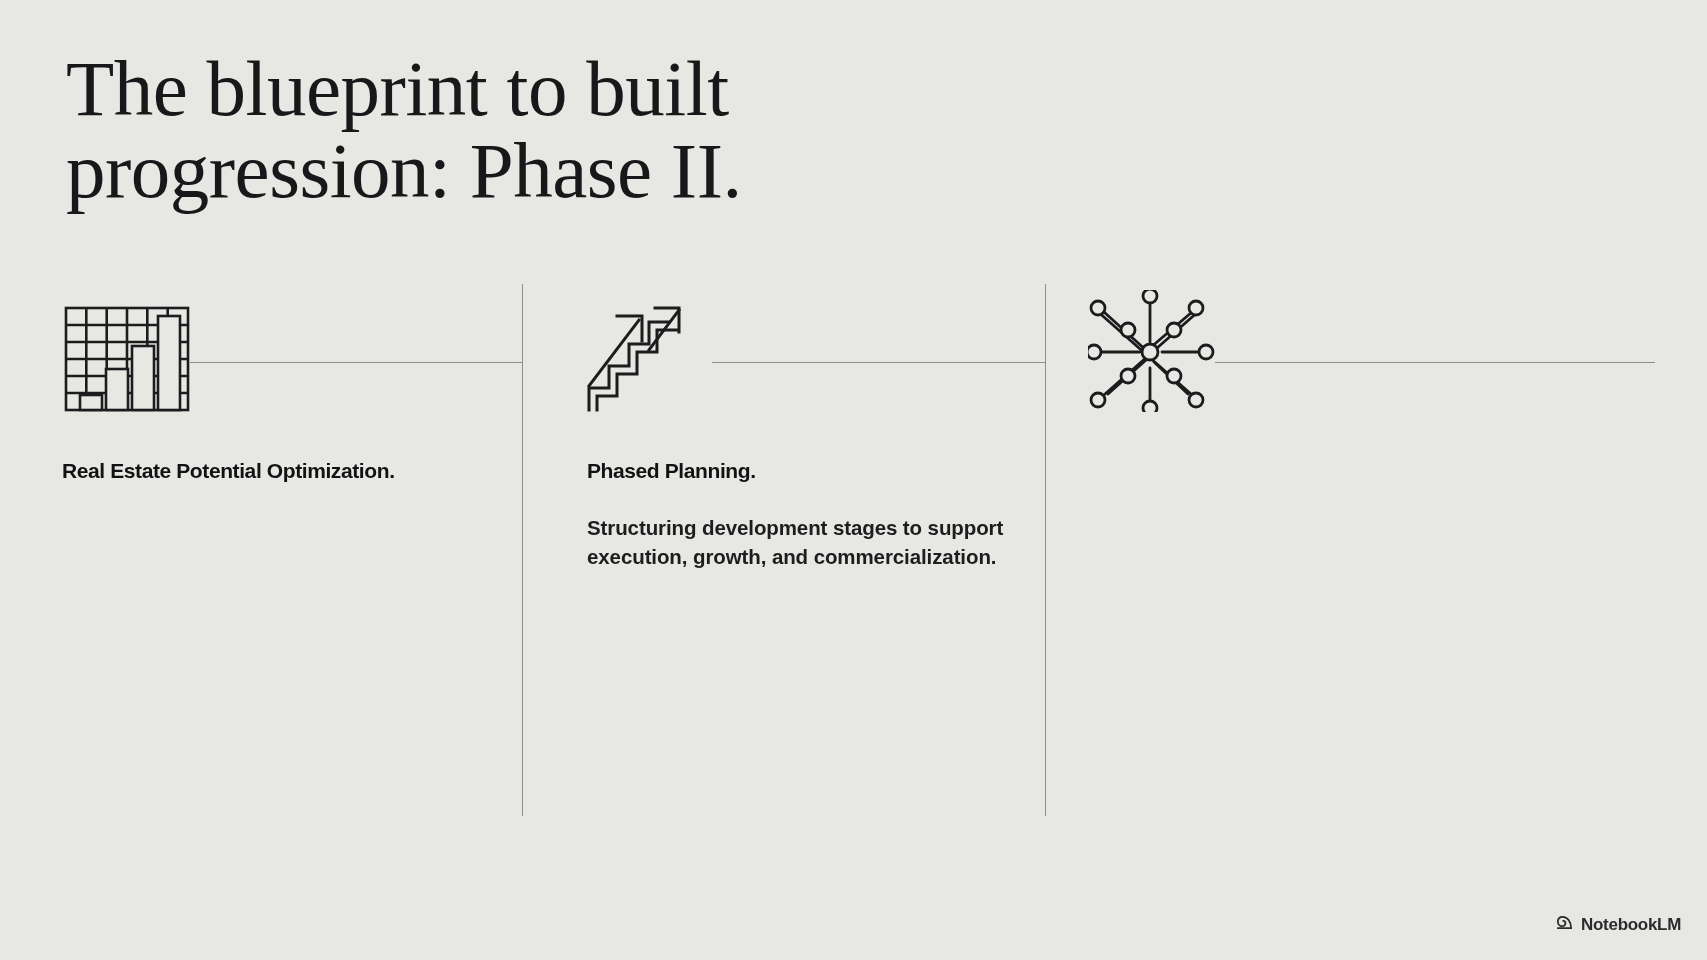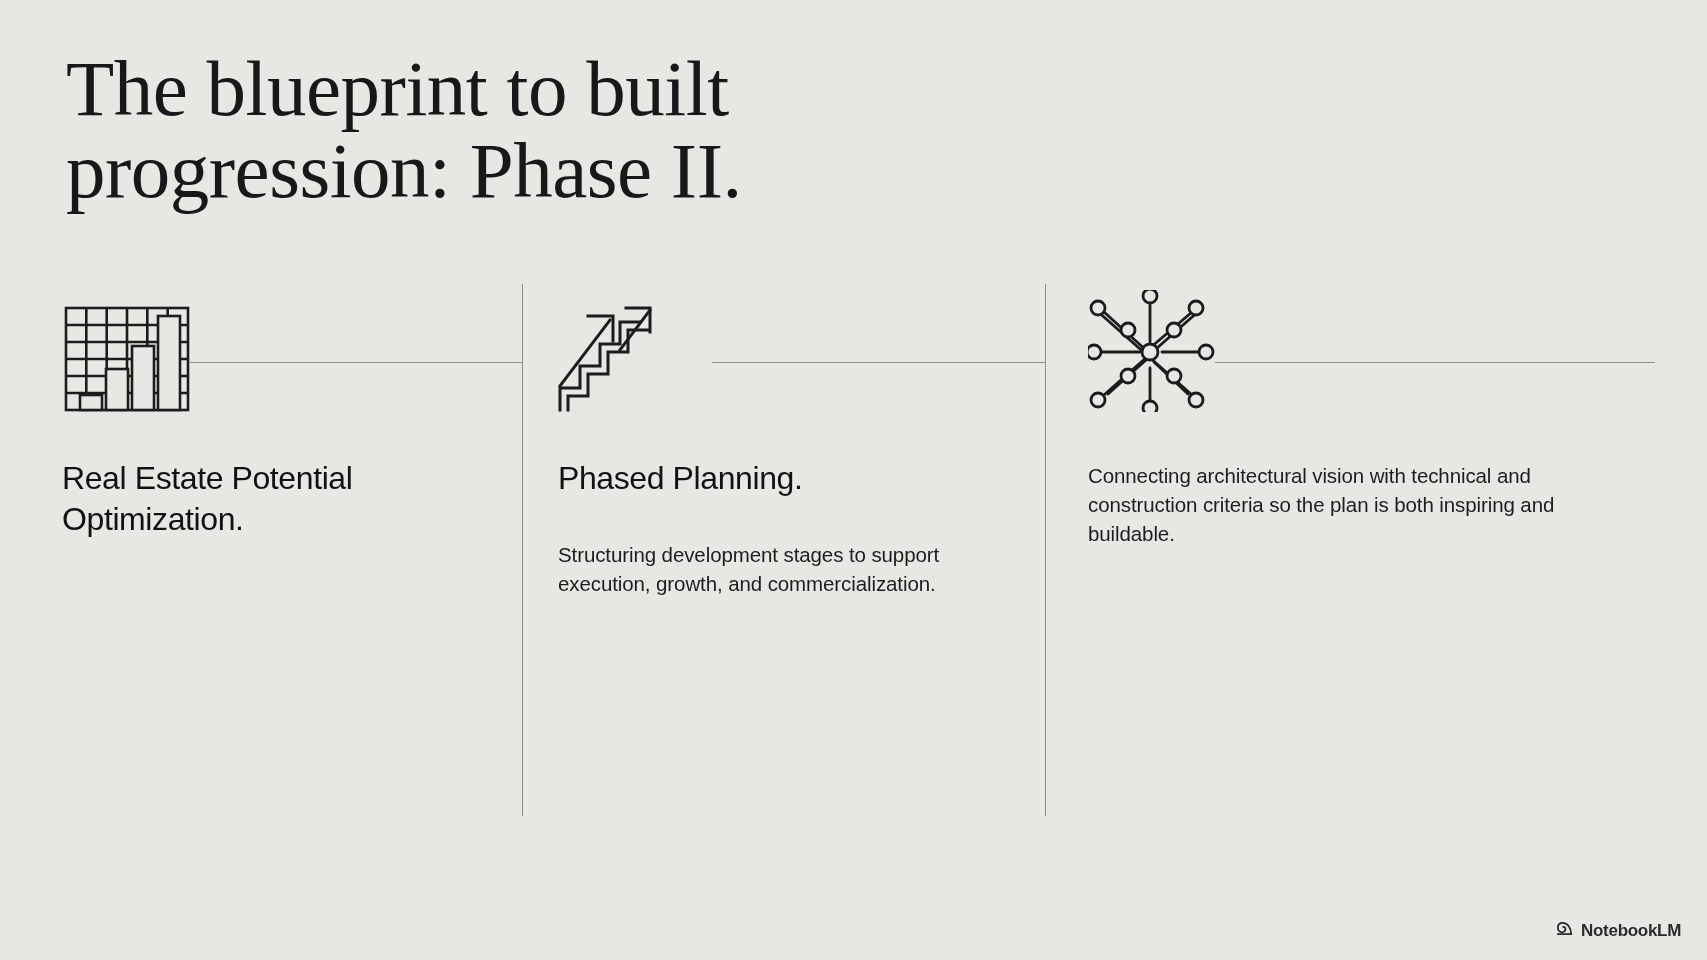--- a/index.html
+++ b/index.html
@@ -41,21 +41,21 @@
   
   .cols{
     position:absolute;
     left:0; top:0; width:1707px; height:960px;
   }
   .col{
     position:absolute;
     top:290px;
   }
   .col.c1{ left:62px;  width:440px; }
-  .col.c2{ left:558px; width:440px; }
+  .col.c2{ left:587px; width:440px; }
   .col.c3{ left:1088px;width:470px; }
 
   .iconwrap{
     position:relative;
     height:130px;
     width:130px;
   }
   .iconwrap svg{ display:block; }
 
   
@@ -64,39 +64,39 @@
     top:362px;
     height:1px;
     background:#8d8f89;
   }
   .hline.h1{ left:190px;  width:332px; }
   .hline.h2{ left:712px;  width:333px; }
   .hline.h3{ left:1215px; width:440px; }
 
   .head{
     margin-top:38px;
-    font-size:32px;
+    font-size:21px;
     line-height:1.28;
-    font-weight:400;
+    font-weight:700;
     letter-spacing:-0.4px;
     color:#111214;
   }
   .body{
-    margin-top:41px;
+    margin-top:28px;
     font-size:20.5px;
     line-height:1.42;
     color:#1c1d1f;
-    font-weight:400;
+    font-weight:700;
     letter-spacing:-0.1px;
   }
 
   
   .footer{
     position:absolute;
-    right:26px; bottom:18px;
+    right:26px; bottom:24px;
     display:flex;
     align-items:center;
     gap:7px;
   }
   .footer .logo-text{
     font-size:17px;
     font-weight:700;
     color:#2a2b2d;
     letter-spacing:-0.3px;
   }
@@ -188,21 +188,20 @@
           <circle cx="62" cy="118" r="7" fill="#e7e8e3"></circle>
           <circle cx="6" cy="62" r="7" fill="#e7e8e3"></circle>
           <circle cx="118" cy="62" r="7" fill="#e7e8e3"></circle>
           <circle cx="62" cy="62" r="8" fill="#e7e8e3"></circle>
           <circle cx="40" cy="40" r="7" fill="#e7e8e3"></circle>
           <circle cx="86" cy="40" r="7" fill="#e7e8e3"></circle>
           <circle cx="40" cy="86" r="7" fill="#e7e8e3"></circle>
           <circle cx="86" cy="86" r="7" fill="#e7e8e3"></circle>
         </svg>
       </div>
-      <div class="body">Connecting architectural vision with technical and construction criteria so the plan is both inspiring and buildable.</div>
     </div>
 
   </div>
 
   <div class="footer">
     <span>
       <svg width="19" height="19" viewBox="0 0 20 20" fill="none" stroke="#2a2b2d" stroke-width="1.9" stroke-linecap="round">
         <path d="M17 16 C17 9 13 4 8 4 C5 4 3 6 3 9 C3 12 5 14 7.5 14 C9.5 14 11 12.6 11 10.8 C11 9.3 9.9 8.2 8.6 8.2"></path>
         <path d="M17 16 L3 16"></path>
       </svg>

